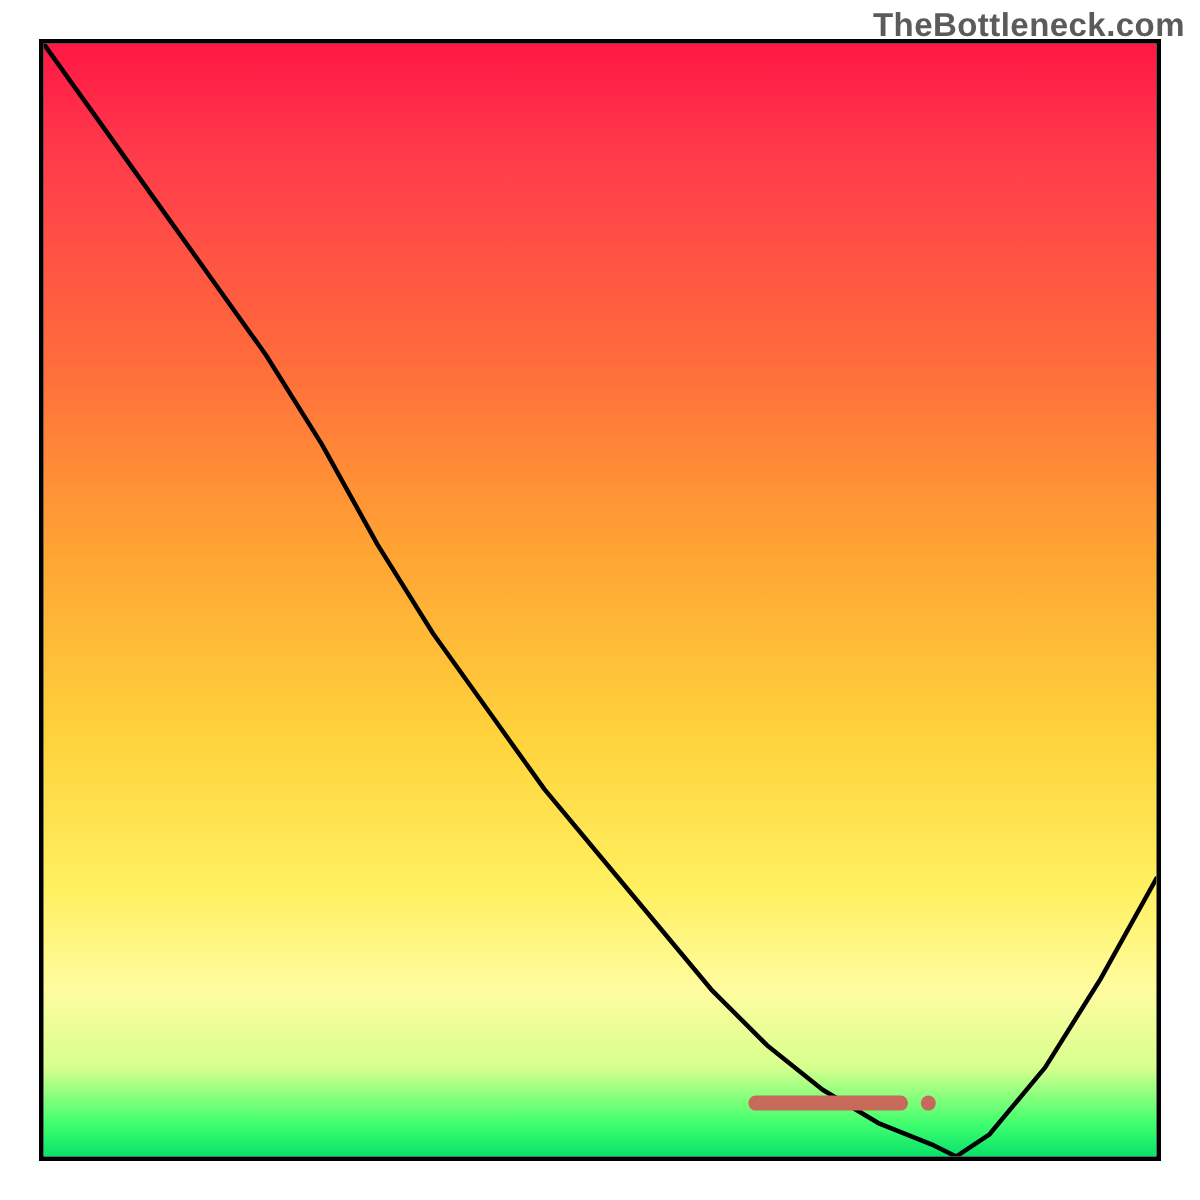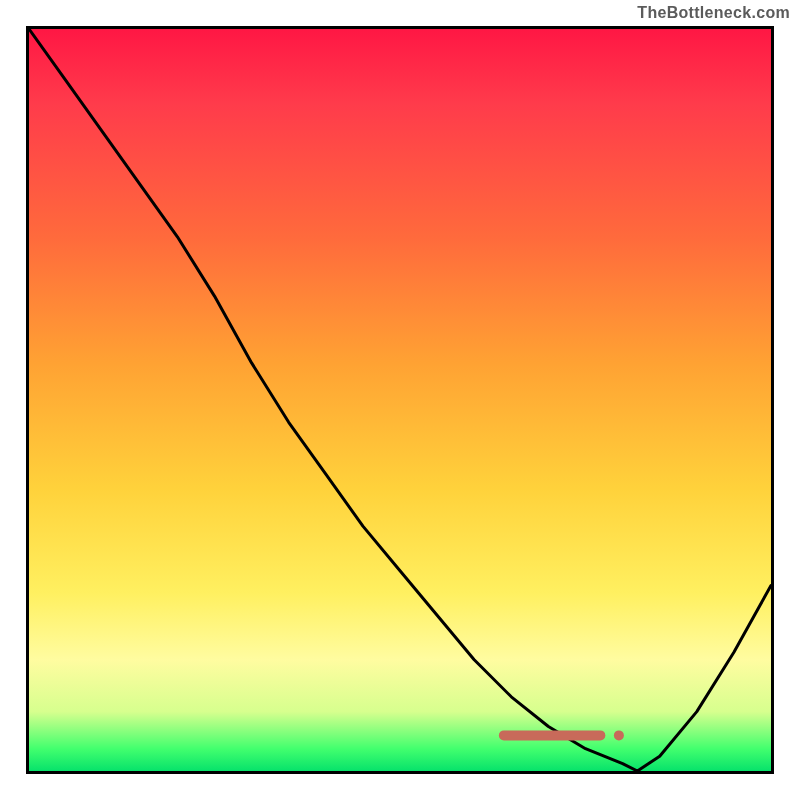--- a/index.html
+++ b/index.html
@@ -13,21 +13,21 @@
   }
   .stage {
     position: relative;
     width: 800px;
     height: 800px;
   }
   .attribution {
     position: absolute;
     top: 4px;
     right: 10px;
-    font-size: 16px;
+    font-size: 22px;
     font-weight: 600;
     color: #5b5b5b;
     letter-spacing: 0.3px;
   }
   
   .plot {
     position: absolute;
     left: 26px;
     top: 26px;
     width: 748px;

